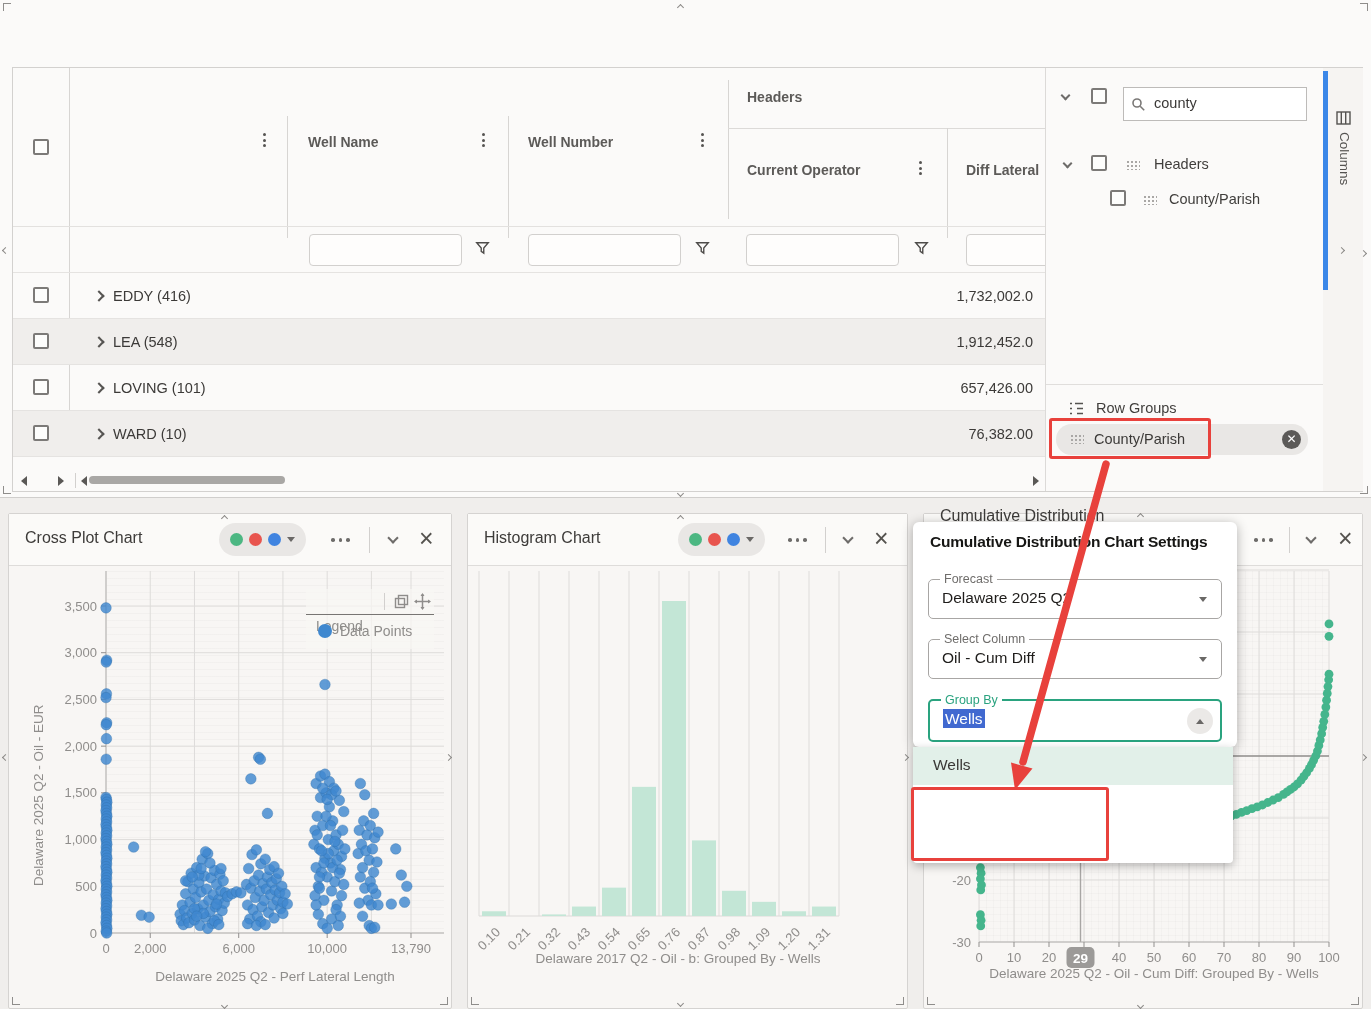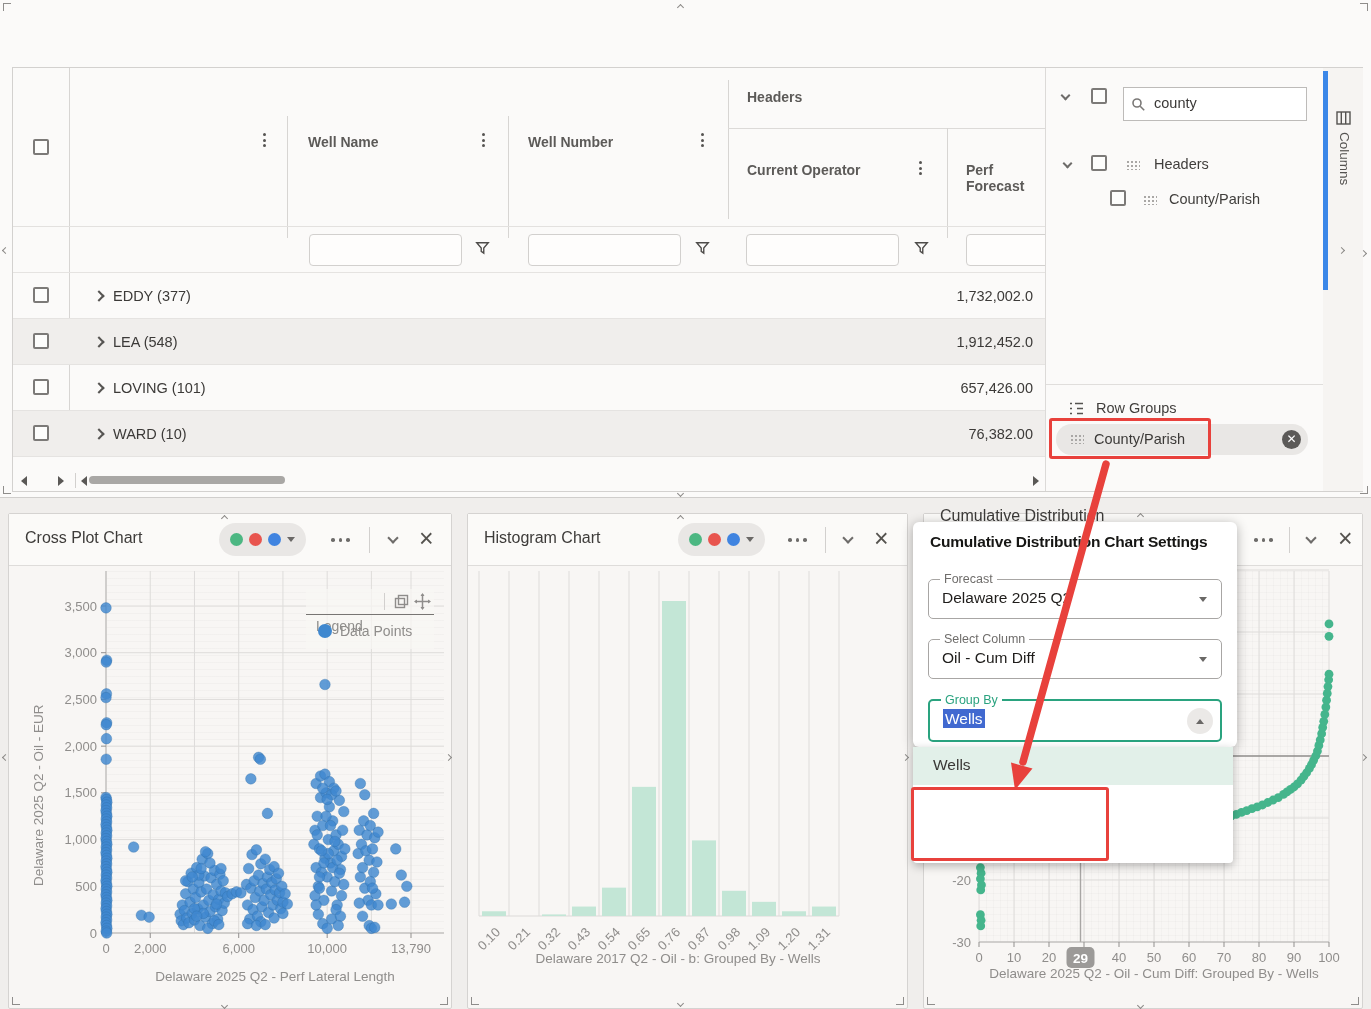--- a/index.html
+++ b/index.html
@@ -152,42 +152,42 @@
         <div class="colsep" style="left:715px;top:12px;height:139px"></div>
         <div class="hlabel" style="left:734px;top:21px">Headers</div>
         <div style="position:absolute;left:715px;top:60px;width:317px;height:1px;background:#dcdad8"></div>
         <div class="hlabel" style="left:734px;top:94px">Current Operator</div>
         <div class="kebab" style="left:906px;top:93px">
             <i></i>
             <i></i>
             <i></i>
           </div>
         <div class="colsep" style="left:934px;top:60px;height:110px"></div>
-        <div class="hlabel" style="left:953px;top:94px">Perf Forecast</div>
+        <div class="hlabel" style="left:953px;top:94px">Diff Lateral</div>
 
         <div id="filter-row">
           <input class="flt" style="left: 296px; width: 153px;">
           <svg class="funnel" style="left:462px" width="15" height="15" viewBox="0 0 13 13">
             <path d="M1.5 1.5 H11.5 L7.6 6 V10.5 L5.4 9 V6 Z" fill="none" stroke="#4e4c4a" stroke-width="1.2"></path>
             </svg>
           <input class="flt" style="left: 515px; width: 153px;">
           <svg class="funnel" style="left:682px" width="15" height="15" viewBox="0 0 13 13">
             <path d="M1.5 1.5 H11.5 L7.6 6 V10.5 L5.4 9 V6 Z" fill="none" stroke="#4e4c4a" stroke-width="1.2"></path>
             </svg>
           <input class="flt" style="left: 733px; width: 153px;">
           <svg class="funnel" style="left:901px" width="15" height="15" viewBox="0 0 13 13">
             <path d="M1.5 1.5 H11.5 L7.6 6 V10.5 L5.4 9 V6 Z" fill="none" stroke="#4e4c4a" stroke-width="1.2"></path>
             </svg>
           <input class="flt" style="left: 953px; width: 100px;">
         </div>
 
         <div class="drow" style="top:204px">
           <span class="cbx" style="left:20px;top:14px"></span>
           <span class="chv right abs" style="left:82px;top:19px;border-color:#565452"></span>
-          <span class="glabel">EDDY (377)</span>
+          <span class="glabel">EDDY (416)</span>
           <span class="gval">1,732,002.0</span>
         </div>
         <div class="drow alt" style="top:250px">
           <span class="cbx" style="left:20px;top:14px"></span>
           <span class="chv right abs" style="left:82px;top:19px;border-color:#565452"></span>
           <span class="glabel">LEA (548)</span>
           <span class="gval">1,912,452.0</span>
         </div>
         <div class="drow" style="top:296px">
           <span class="cbx" style="left:20px;top:14px"></span>

